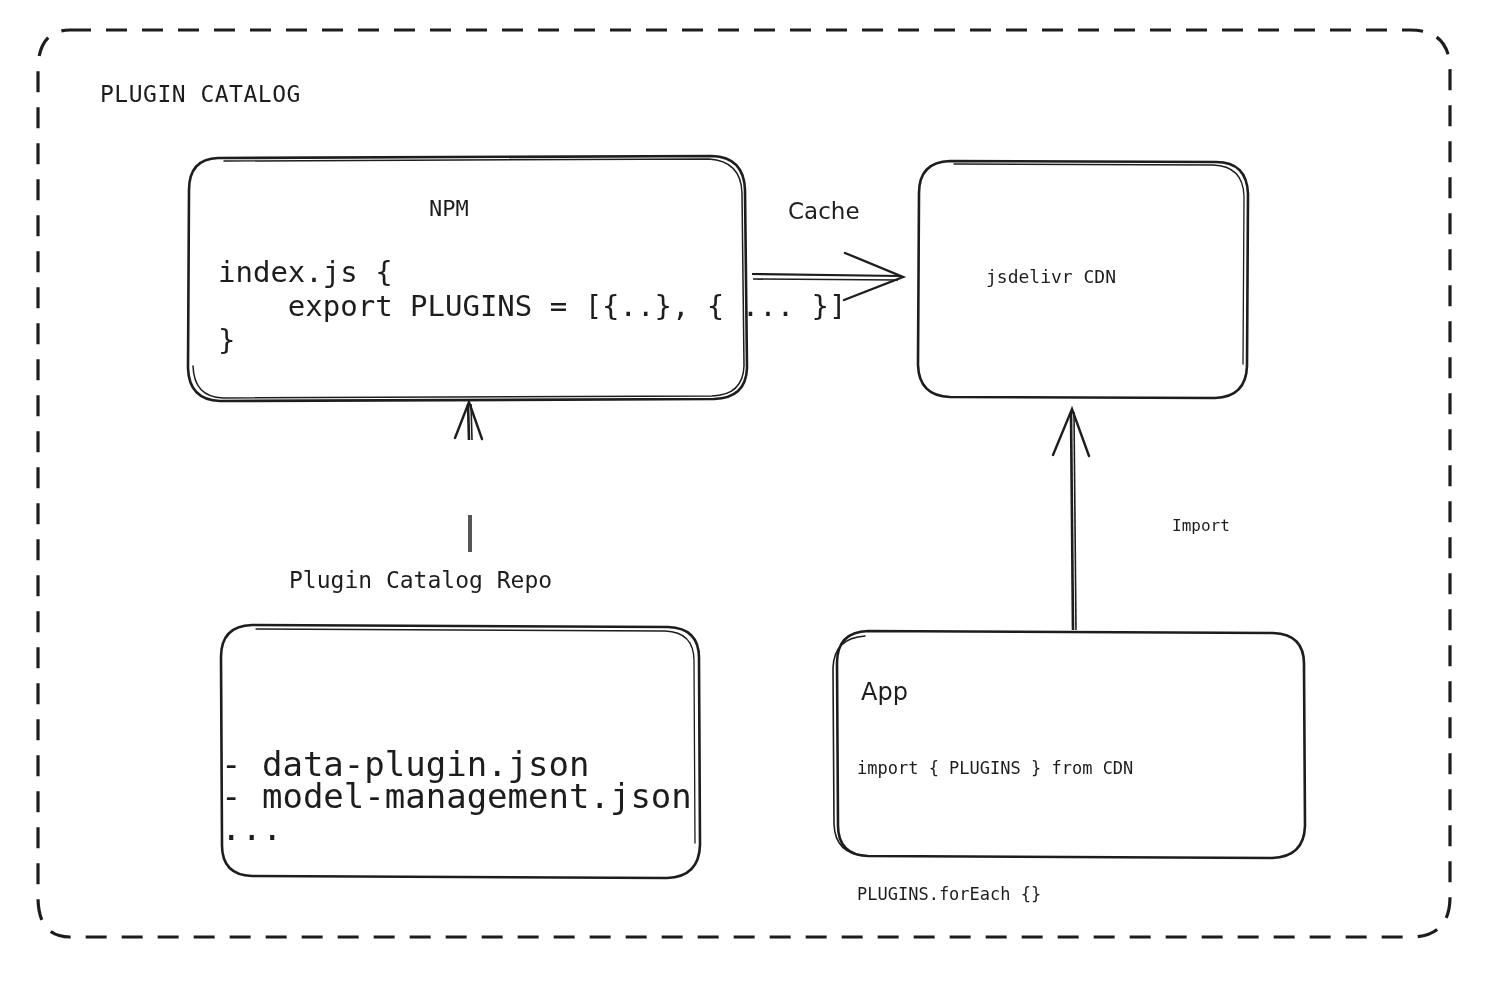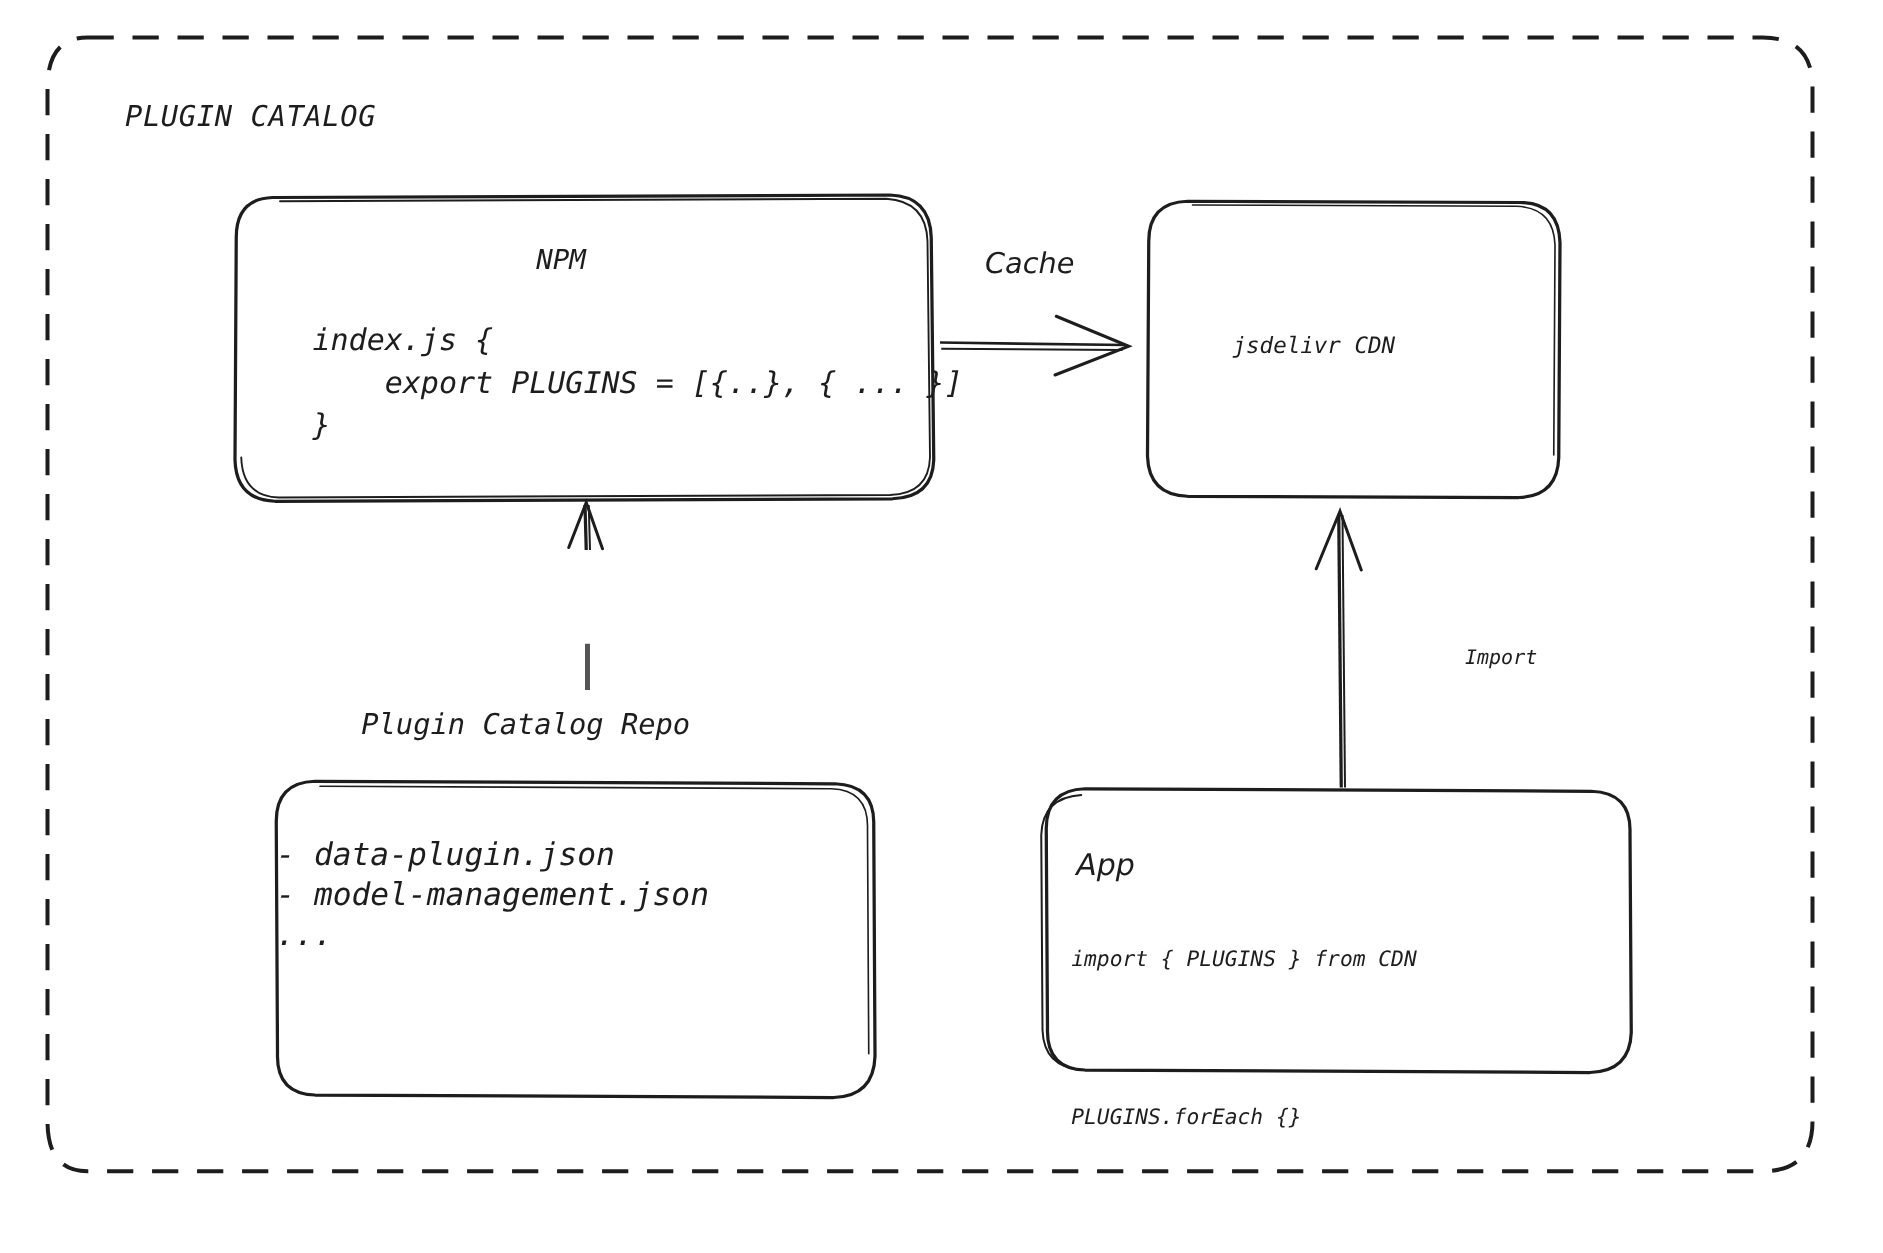--- a/index.html
+++ b/index.html
@@ -11,21 +11,20 @@
     width: 1506px;
     height: 1002px;
     font-family: "DejaVu Sans Mono", monospace;
     color: #1d1d1d;
     overflow: hidden;
   }
   #canvas {
     position: relative;
     width: 1506px;
     height: 1002px;
-    font-style: italic;
   }
   #sketch-layer {
     position: absolute;
     left: 0;
     top: 0;
     width: 1506px;
     height: 1002px;
     pointer-events: none;
   }
   .lbl {
@@ -50,23 +49,22 @@
 
   
   #npm-title {
     left: 429px;
     top: 198px;
     font-size: 22px;
   }
   #npm-code {
     left: 218px;
     top: 255px;
-    font-size: 24px;
+    font-size: 29px;
     line-height: 34px;
-    margin-left: 32px;
   }
 
   
   #cdn-title {
     left: 986px;
     top: 268px;
     font-size: 18px;
   }
 
   
@@ -88,22 +86,22 @@
 
   
   #repo-caption {
     left: 289px;
     top: 569px;
     font-size: 23px;
     text-align: right;
   }
   #repo-list {
     left: 221px;
-    top: 668px;
-    font-size: 25px;
+    top: 748px;
+    font-size: 34px;
     line-height: 32px;
   }
 
   
   #import-label {
     left: 1172px;
     top: 518px;
     font-size: 16px;
   }
 

